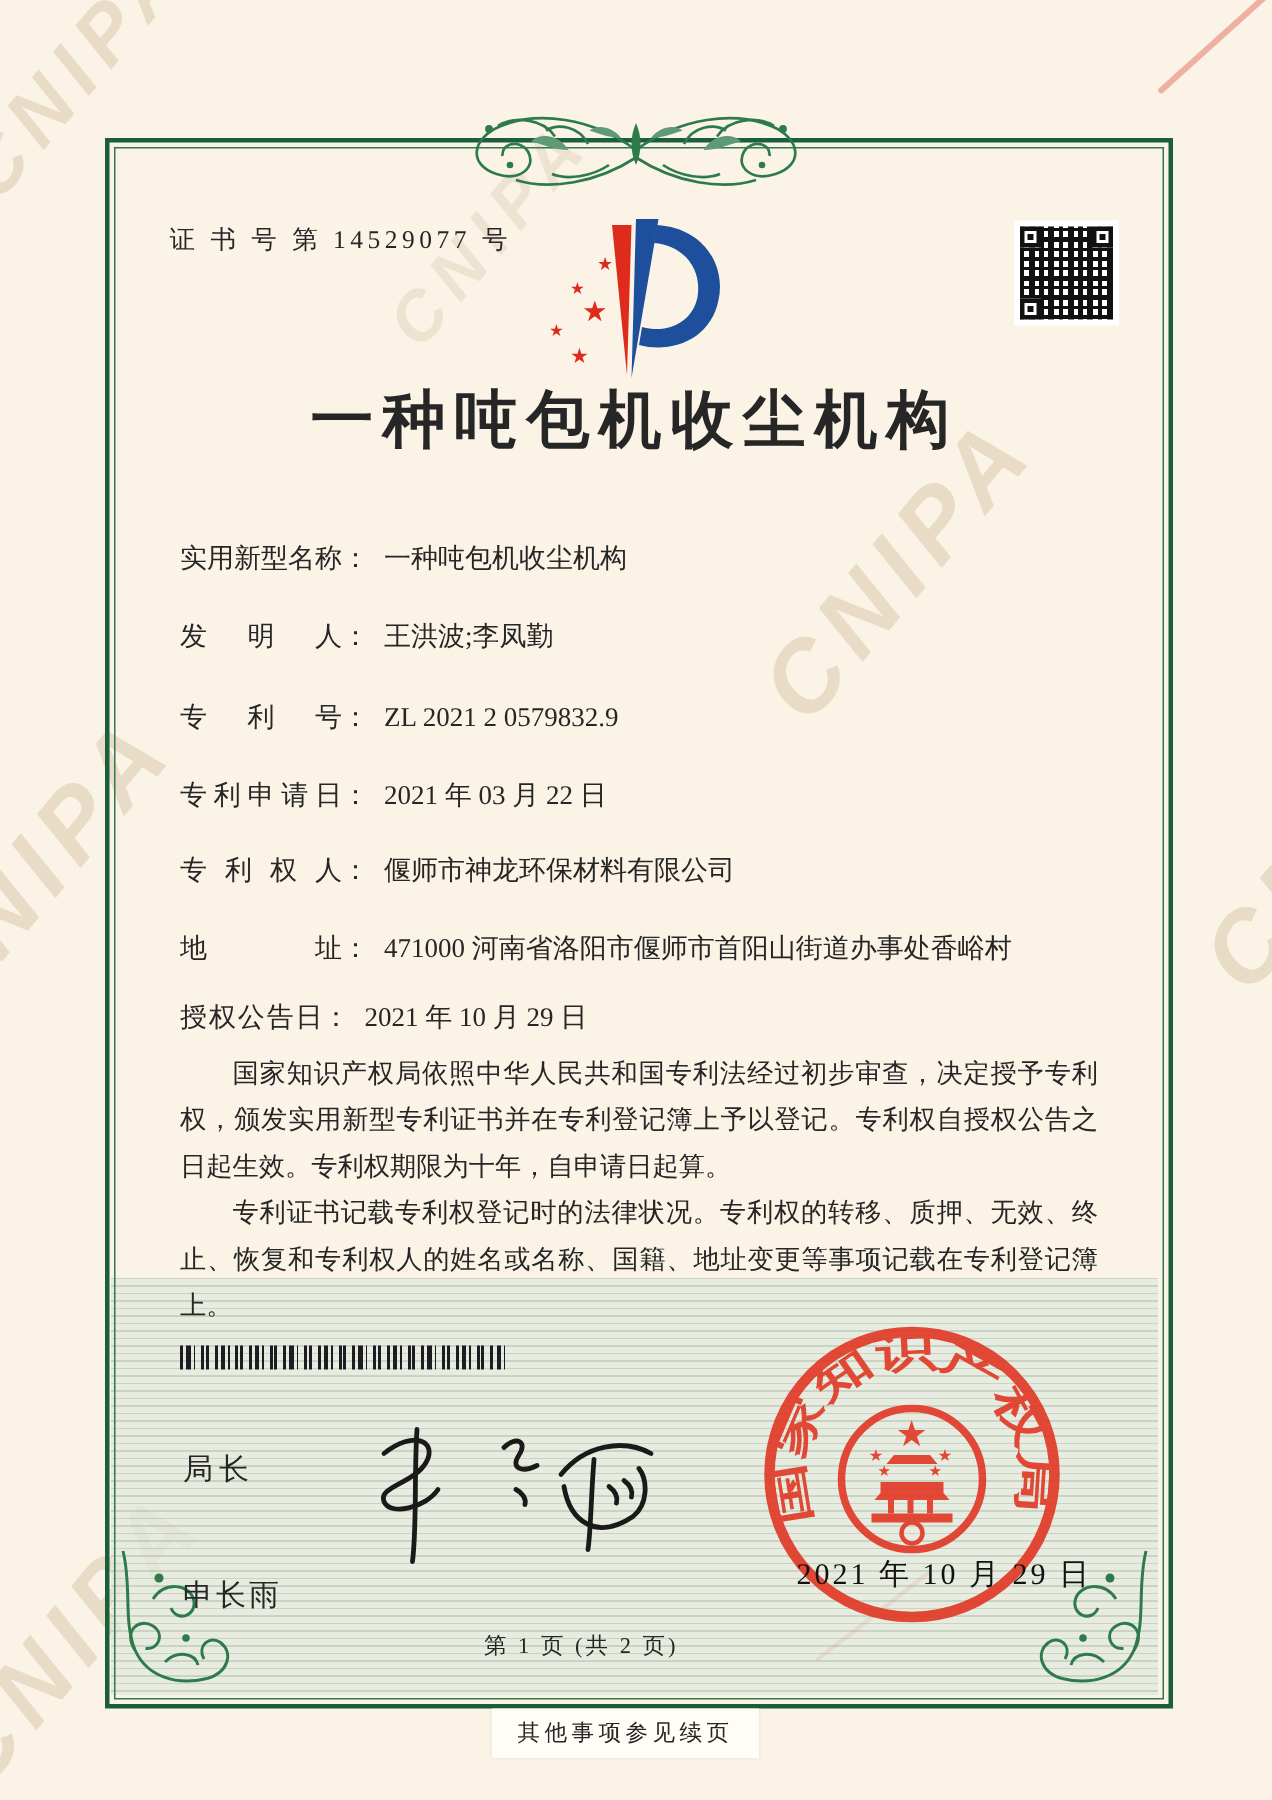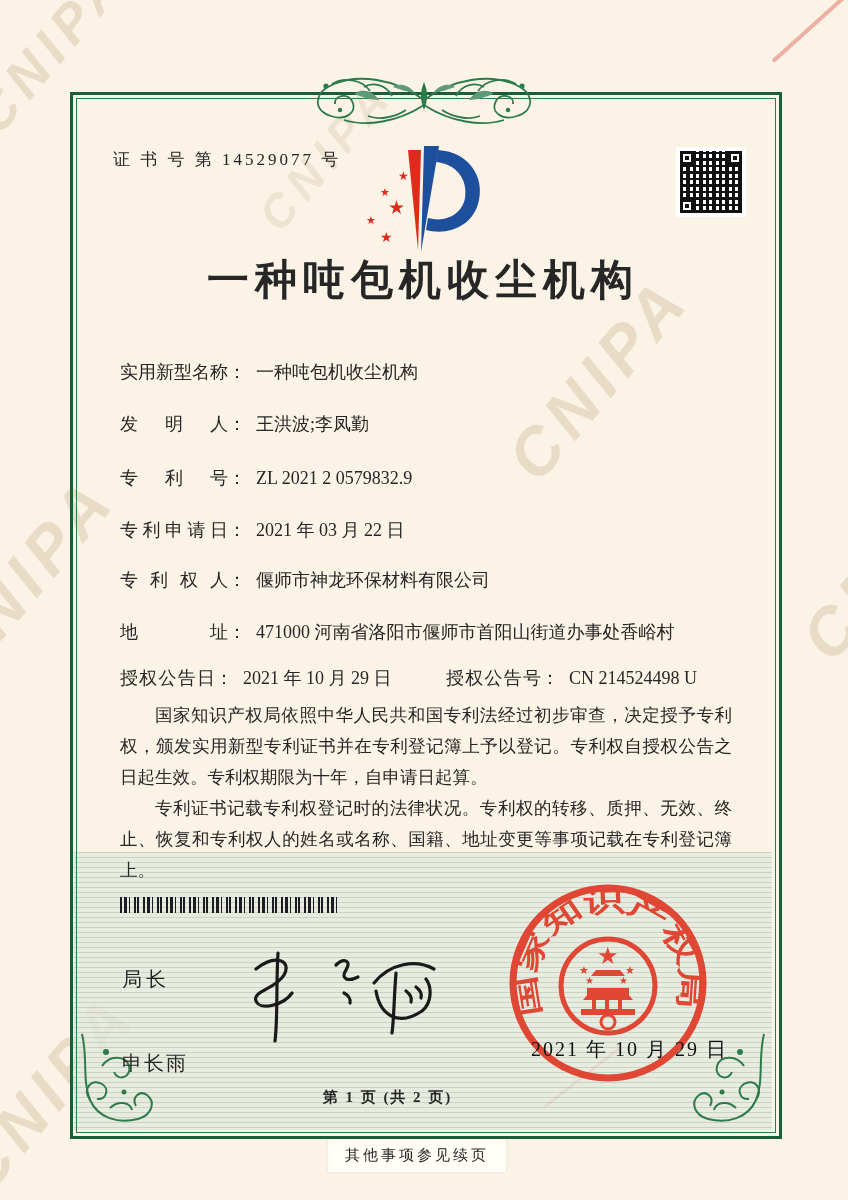--- a/index.html
+++ b/index.html
@@ -35,21 +35,21 @@
   .barcode{position:absolute;left:120px;top:897px;width:218px;height:16px;
          background-image:repeating-linear-gradient(90deg,
            #1c1c22 0 2px,transparent 2px 4px,#1c1c22 4px 7px,transparent 7px 9px,
            #1c1c22 9px 10px,transparent 10px 14px,#1c1c22 14px 16px,transparent 16px 17px,
            #1c1c22 17px 19px,transparent 19px 23px);}
   .signer-title{position:absolute;left:122px;top:966px;font-size:20px;letter-spacing:4px;}
   .signer-name{position:absolute;left:122px;top:1050px;font-size:20px;letter-spacing:2px;}
   .seal-date{position:absolute;left:531px;top:1036px;font-size:20px;letter-spacing:2px;
              color:#111;z-index:3;}
   .pageinfo{position:absolute;left:70px;top:1088px;width:635px;text-align:center;
-            font-size:15px;letter-spacing:2px;font-weight:bold;}
+            font-size:15px;letter-spacing:2px;}
   .contbox{position:absolute;left:328px;top:1139px;width:178px;height:33px;
            background:#fffdf6;box-shadow:0 0 3px rgba(0,0,0,0.08);
            display:flex;align-items:center;justify-content:center;
            font-size:15px;letter-spacing:3px;text-align:center;}
   
   .qr{position:absolute;left:676px;top:147px;width:70px;height:70px;background:#fff;
       padding:4px;box-sizing:border-box;}
   .qr-m{position:relative;width:62px;height:62px;
       background-image:
         repeating-linear-gradient(0deg,#111 0 3px,transparent 3px 7px,#111 7px 9px,transparent 9px 13px),
@@ -155,23 +155,20 @@
   </div>
   <div class="row" style="top:568px;">
     <span class="flabel">专利权人</span><span>：</span><span class="fvalue">偃师市神龙环保材料有限公司</span>
   </div>
   <div class="row" style="top:620px;">
     <span class="flabel">地址</span><span>：</span><span class="fvalue">471000 河南省洛阳市偃师市首阳山街道办事处香峪村</span>
   </div>
 
   <div class="row" style="top:666px;">
     <span class="glabel" style="width:95px;">授权公告日</span><span>：</span><span class="fvalue">2021 年 10 月 29 日</span>
-  </div>
-  <div class="row" style="top:666px;left:446px;">
-    <span class="glabel" style="width:95px;">授权公告号</span><span>：</span><span class="fvalue">CN 214524498 U</span>
   </div>
 
   <div class="paras">
     <p>国家知识产权局依照中华人民共和国专利法经过初步审查，决定授予专利权，颁发实用新型专利证书并在专利登记簿上予以登记。专利权自授权公告之日起生效。专利权期限为十年，自申请日起算。</p>
     <p>专利证书记载专利权登记时的法律状况。专利权的转移、质押、无效、终止、恢复和专利权人的姓名或名称、国籍、地址变更等事项记载在专利登记簿上。</p>
   </div>
 
   <div class="barcode"></div>
 
   <div class="signer-title">局长</div>

